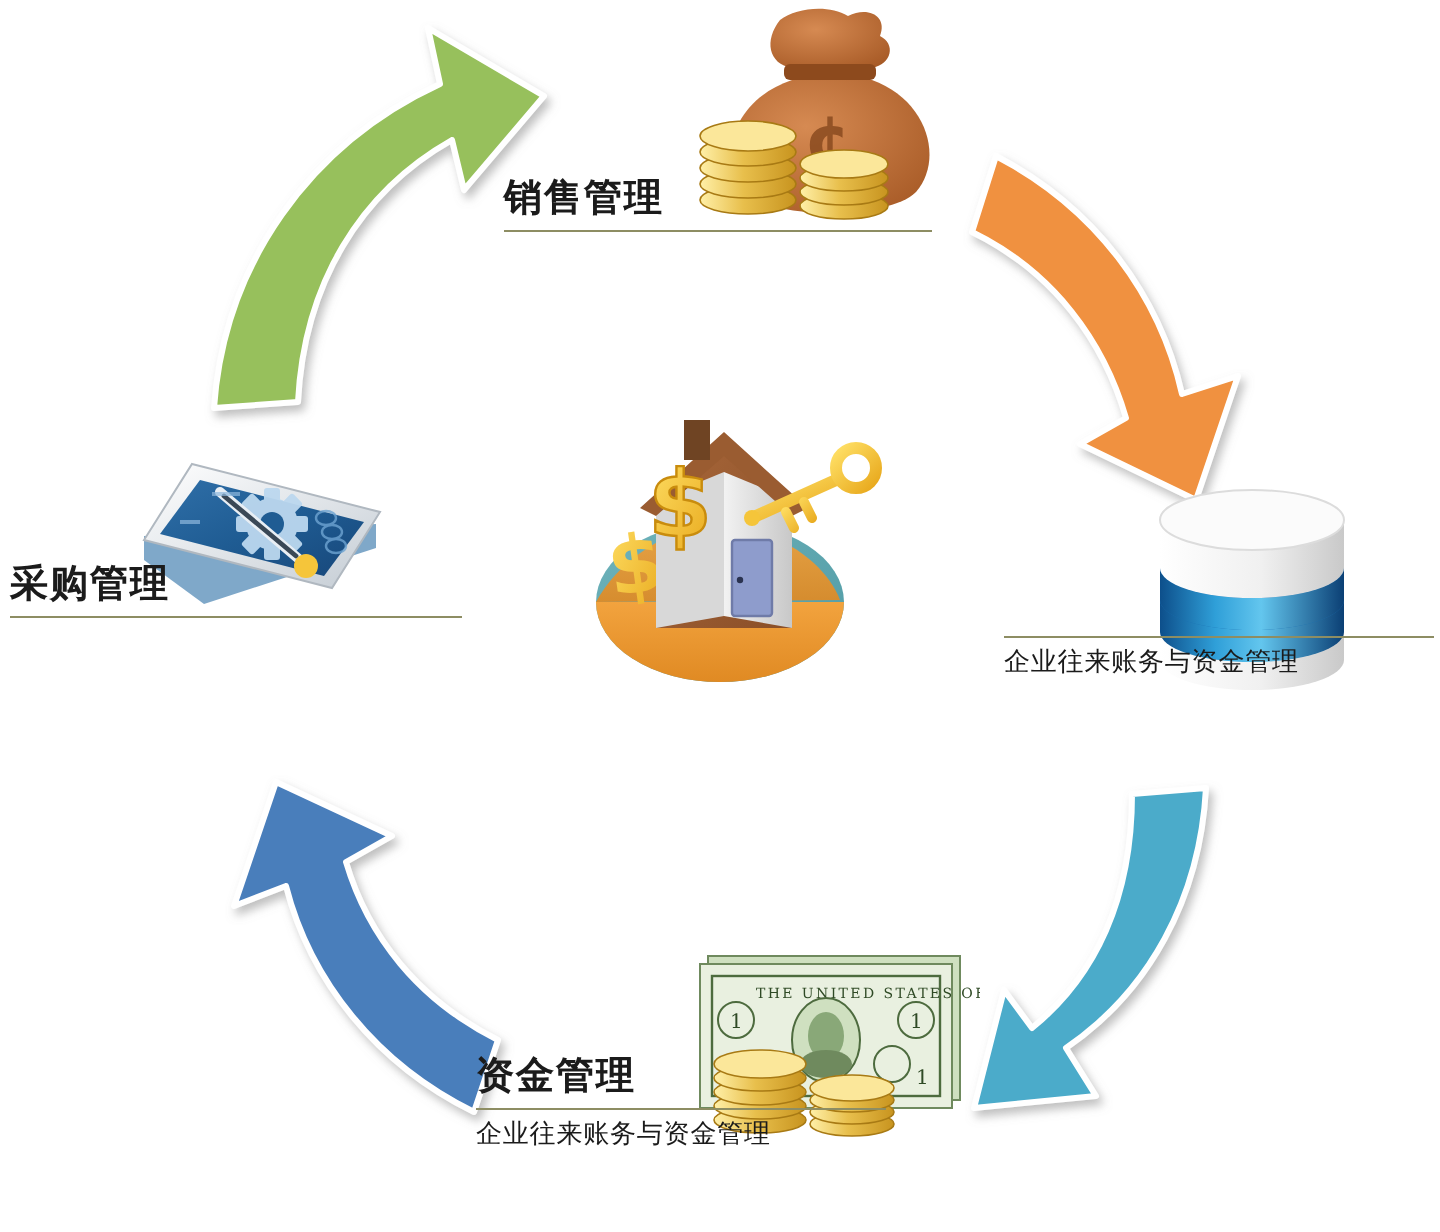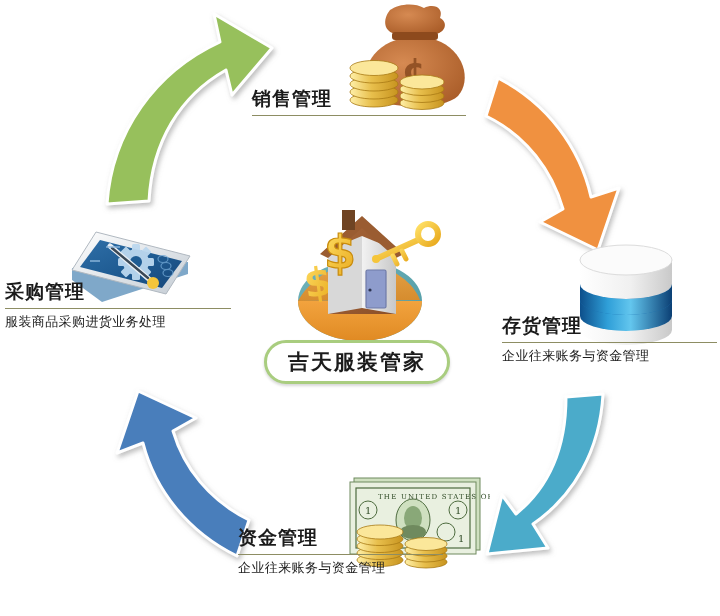--- a/index.html
+++ b/index.html
@@ -30,21 +30,21 @@
     height: 616px;
     pointer-events: none;
   }
 
   
   .label-block {
     position: absolute;
     white-space: nowrap;
   }
   .label-title {
-    font-family: Liberation Mono, monospace;
+    font-family: Liberation Sans, sans-serif;
     font-weight: bold;
     font-size: 19px;
     color: #1b1b1b;
     line-height: 24px;
     letter-spacing: 1px;
   }
   .label-rule {
     height: 0;
     border-top: 1px solid #8d8d63;
     margin-top: 3px;
@@ -370,34 +370,29 @@
       <rect x="28" y="42" width="10" height="2" fill="#8fb8dd" opacity="0.7"></rect>
     </svg>
   </div>
 
   <div class="label-block lb-sales">
     <div class="label-title">销售管理</div>
     <div class="label-rule"></div>
   </div>
 
   <div class="label-block lb-stock">
-    <div class="label-title">存货管理</div>
     <div class="label-rule"></div>
     <div class="label-sub">企业往来账务与资金管理</div>
   </div>
 
   <div class="label-block lb-fund">
     <div class="label-title">资金管理</div>
     <div class="label-rule"></div>
     <div class="label-sub">企业往来账务与资金管理</div>
   </div>
 
   <div class="label-block lb-purch">
     <div class="label-title">采购管理</div>
     <div class="label-rule"></div>
-    <div class="label-sub">服装商品采购进货业务处理</div>
-  </div>
-
-  <div class="brand-pill">
-    <span class="brand-text">吉天服装管家</span>
-  </div>
+  </div>
+
 
 </div>
 
 </body></html>

